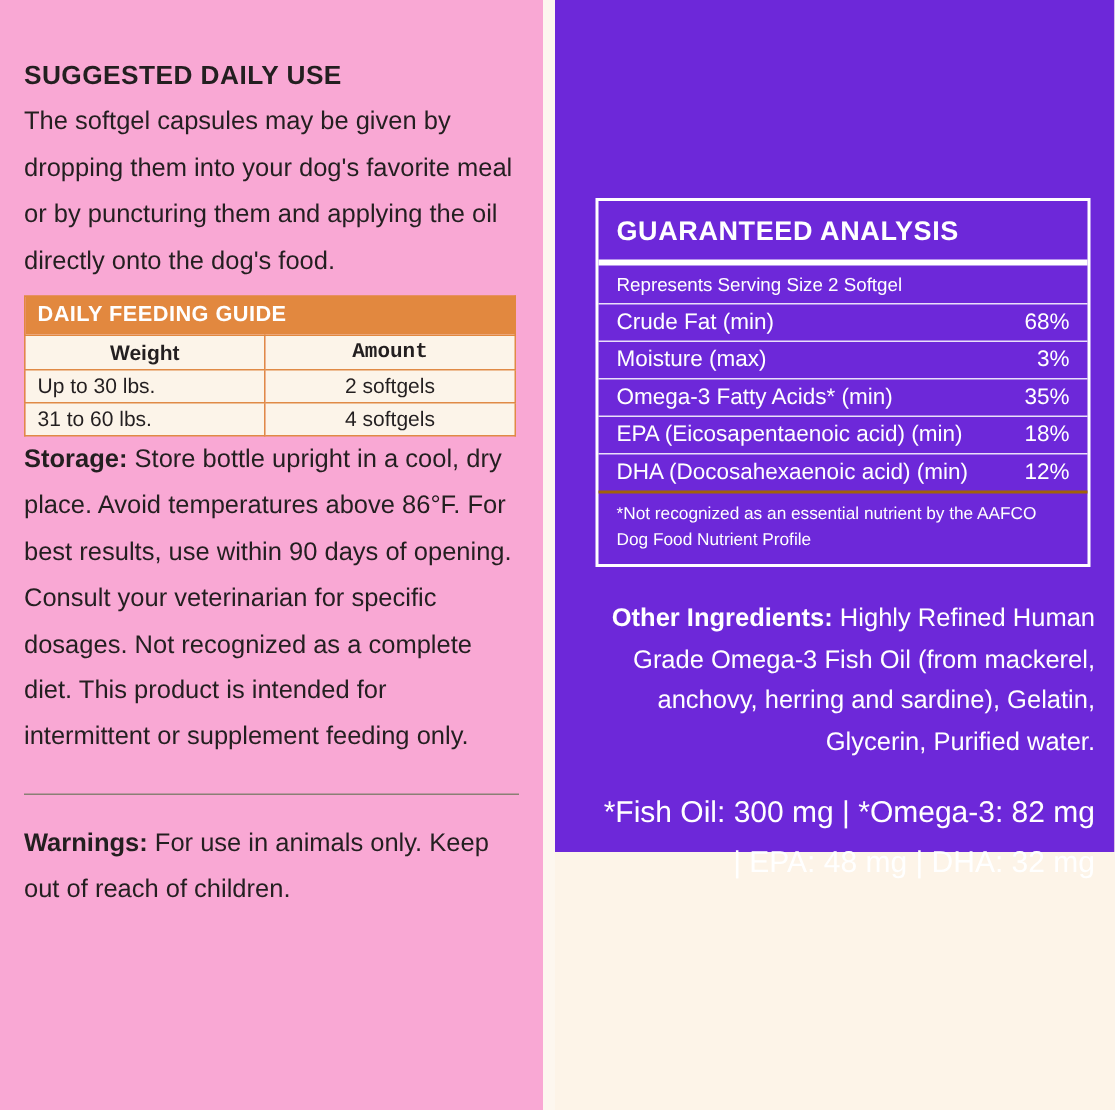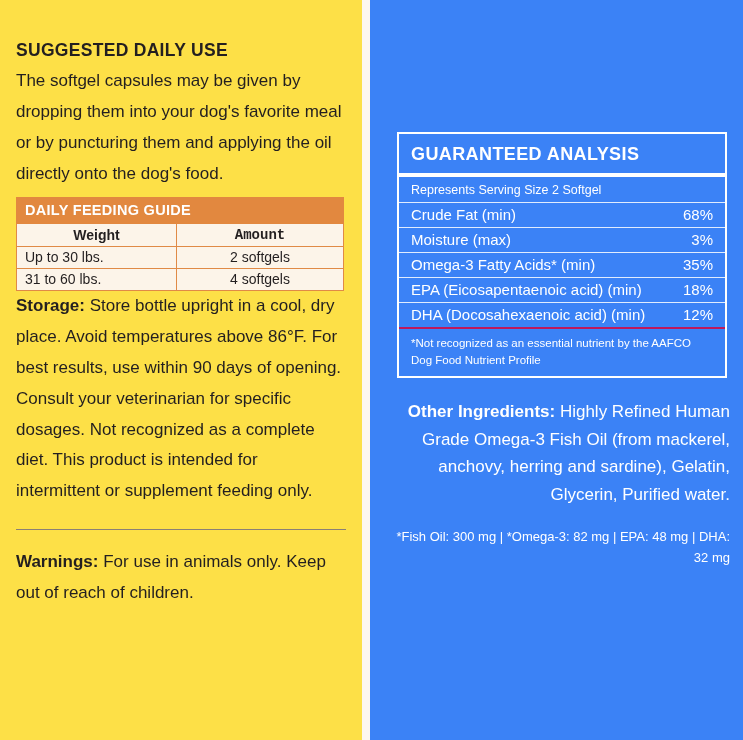--- a/index.html
+++ b/index.html
@@ -19,36 +19,36 @@
     position: relative;
     width: 743px;
     height: 740px;
     display: flex;
   }
 
   
   .panel-left {
     width: 362px;
     height: 740px;
-    background: #fde047;
+    background: #f9a8d4;
     padding: 40px 16px 0 16px;
     position: relative;
   }
 
   .gap-strip {
     width: 8px;
     height: 740px;
     background: #fdf7ef;
   }
 
   
   .panel-right {
     width: 373px;
-    height: 740px;
-    background: #3b82f6;
+    height: 568px;
+    background: #6d28d9;
     padding: 0 28px;
     position: relative;
   }
 
   h2.section-title {
     font-size: 17.5px;
     font-weight: bold;
     letter-spacing: 0.3px;
     color: #231f20;
     margin-bottom: 5px;
@@ -148,21 +148,21 @@
     color: #ffffff;
     font-size: 15px;
     padding: 3px 12px 4px 12px;
     border-top: 1px solid rgba(255,255,255,0.85);
   }
 
   .ga-row .ga-name { padding-right: 6px; }
   .ga-row .ga-value { white-space: nowrap; }
 
   .ga-foot {
-    border-top: 2px solid #be185d;
+    border-top: 2px solid #a16207;
     color: #ffffff;
     font-size: 11.5px;
     line-height: 1.45;
     padding: 6px 12px 8px 12px;
   }
 
   
   .oi-block {
     position: absolute;
     left: 22px;
@@ -173,21 +173,21 @@
   }
 
   .oi-text {
     font-size: 17px;
     line-height: 1.62;
   }
   .oi-text b { font-weight: bold; }
 
   .oi-mg {
     margin-top: 18px;
-    font-size: 13px;
+    font-size: 20px;
     line-height: 1.62;
   }
 </style>
 </head>
 <body>
 
 <div class="label">
 
   <div class="panel-left">
 

